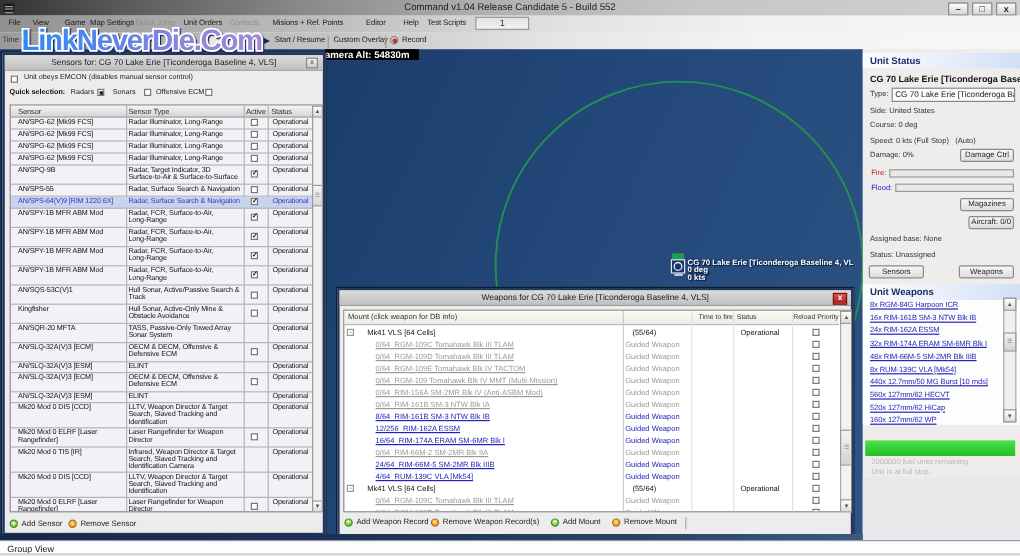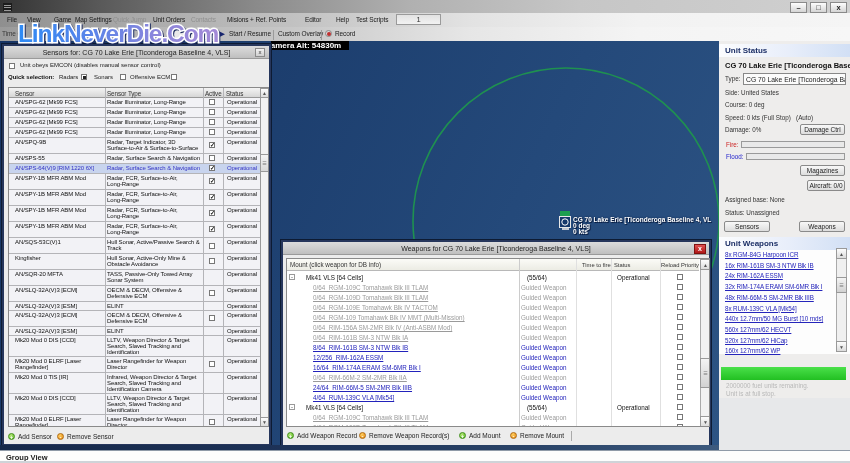--- a/index.html
+++ b/index.html
@@ -54,31 +54,32 @@
 #rpanel { left:719px; top:41px; width:131px; height:422px; background:#eeedec; }
 .phead { position:absolute; left:0; width:154px; height:13px; background:linear-gradient(to right,#fbfcfe 0%,#e8eefa 45%,#c9daf3 100%); font-size:8px; font-weight:bold; color:#1c2f66; line-height:13px; padding-left:6px; }
 .pin { position:absolute; right:4px; top:2.5px; width:8px; height:8px; border-radius:50%; background:radial-gradient(circle at 35% 30%,#9fd4f0,#3a8cc8); border:1px solid #2a6aa8; }
 .plabel { position:absolute; font-size:6.3px; color:#333; white-space:nowrap; }
 .pbtn { position:absolute; background:linear-gradient(#f8f8f8,#dddddd); border:1px solid #8a8a8a; border-radius:2px; font-size:6.5px; color:#222; text-align:center; }
 .pbar { position:absolute; height:7px; background:#e9e9e9; border:1px solid #9a9a9a; }
 .wlink { position:absolute; left:6px; font-size:6.3px; letter-spacing:-0.1px; color:#2525bb; text-decoration:underline; white-space:nowrap; }
 
 
 #groupbar { left:0; top:450px; width:850px; height:13px; background:#fdfdfd; border-top:1px solid #8f9aa8; }
-#groupbar div { font-size:7.5px; font-weight:bold; color:#222; padding:2px 0 0 6px; }
+#groupbar div { font-size:7.5px; font-weight:normal; color:#222; padding:2px 0 0 6px; }
 #bottomedge { left:0; top:461px; width:850px; height:2px; background:#cfd3d8; }
 
 
 #wmark { left:15px; top:18px; z-index:99; }
 </style>
 </head>
 <body>
 <div id="stage">
 
 <div class="abs" id="titlebar"></div>
+<div class="abs" id="titletext">Command v1.04 Release Candidate 5 - Build 552</div>
 <div class="abs" style="left:3px;top:3px;width:9px;height:8px;background:#1c1c1c;">
   <div style="margin:1.5px 1px 0;height:1px;background:#999"></div>
   <div style="margin:1.5px 1px 0;height:1px;background:#999"></div>
   <div style="margin:1.5px 1px 0;height:1px;background:#999"></div>
 </div>
 <div class="abs winbtn" style="left:790px;">–</div>
 <div class="abs winbtn" style="left:810px;">□</div>
 <div class="abs winbtn" style="left:830px;">x</div>
 
 <div class="abs" id="menubar"></div>

